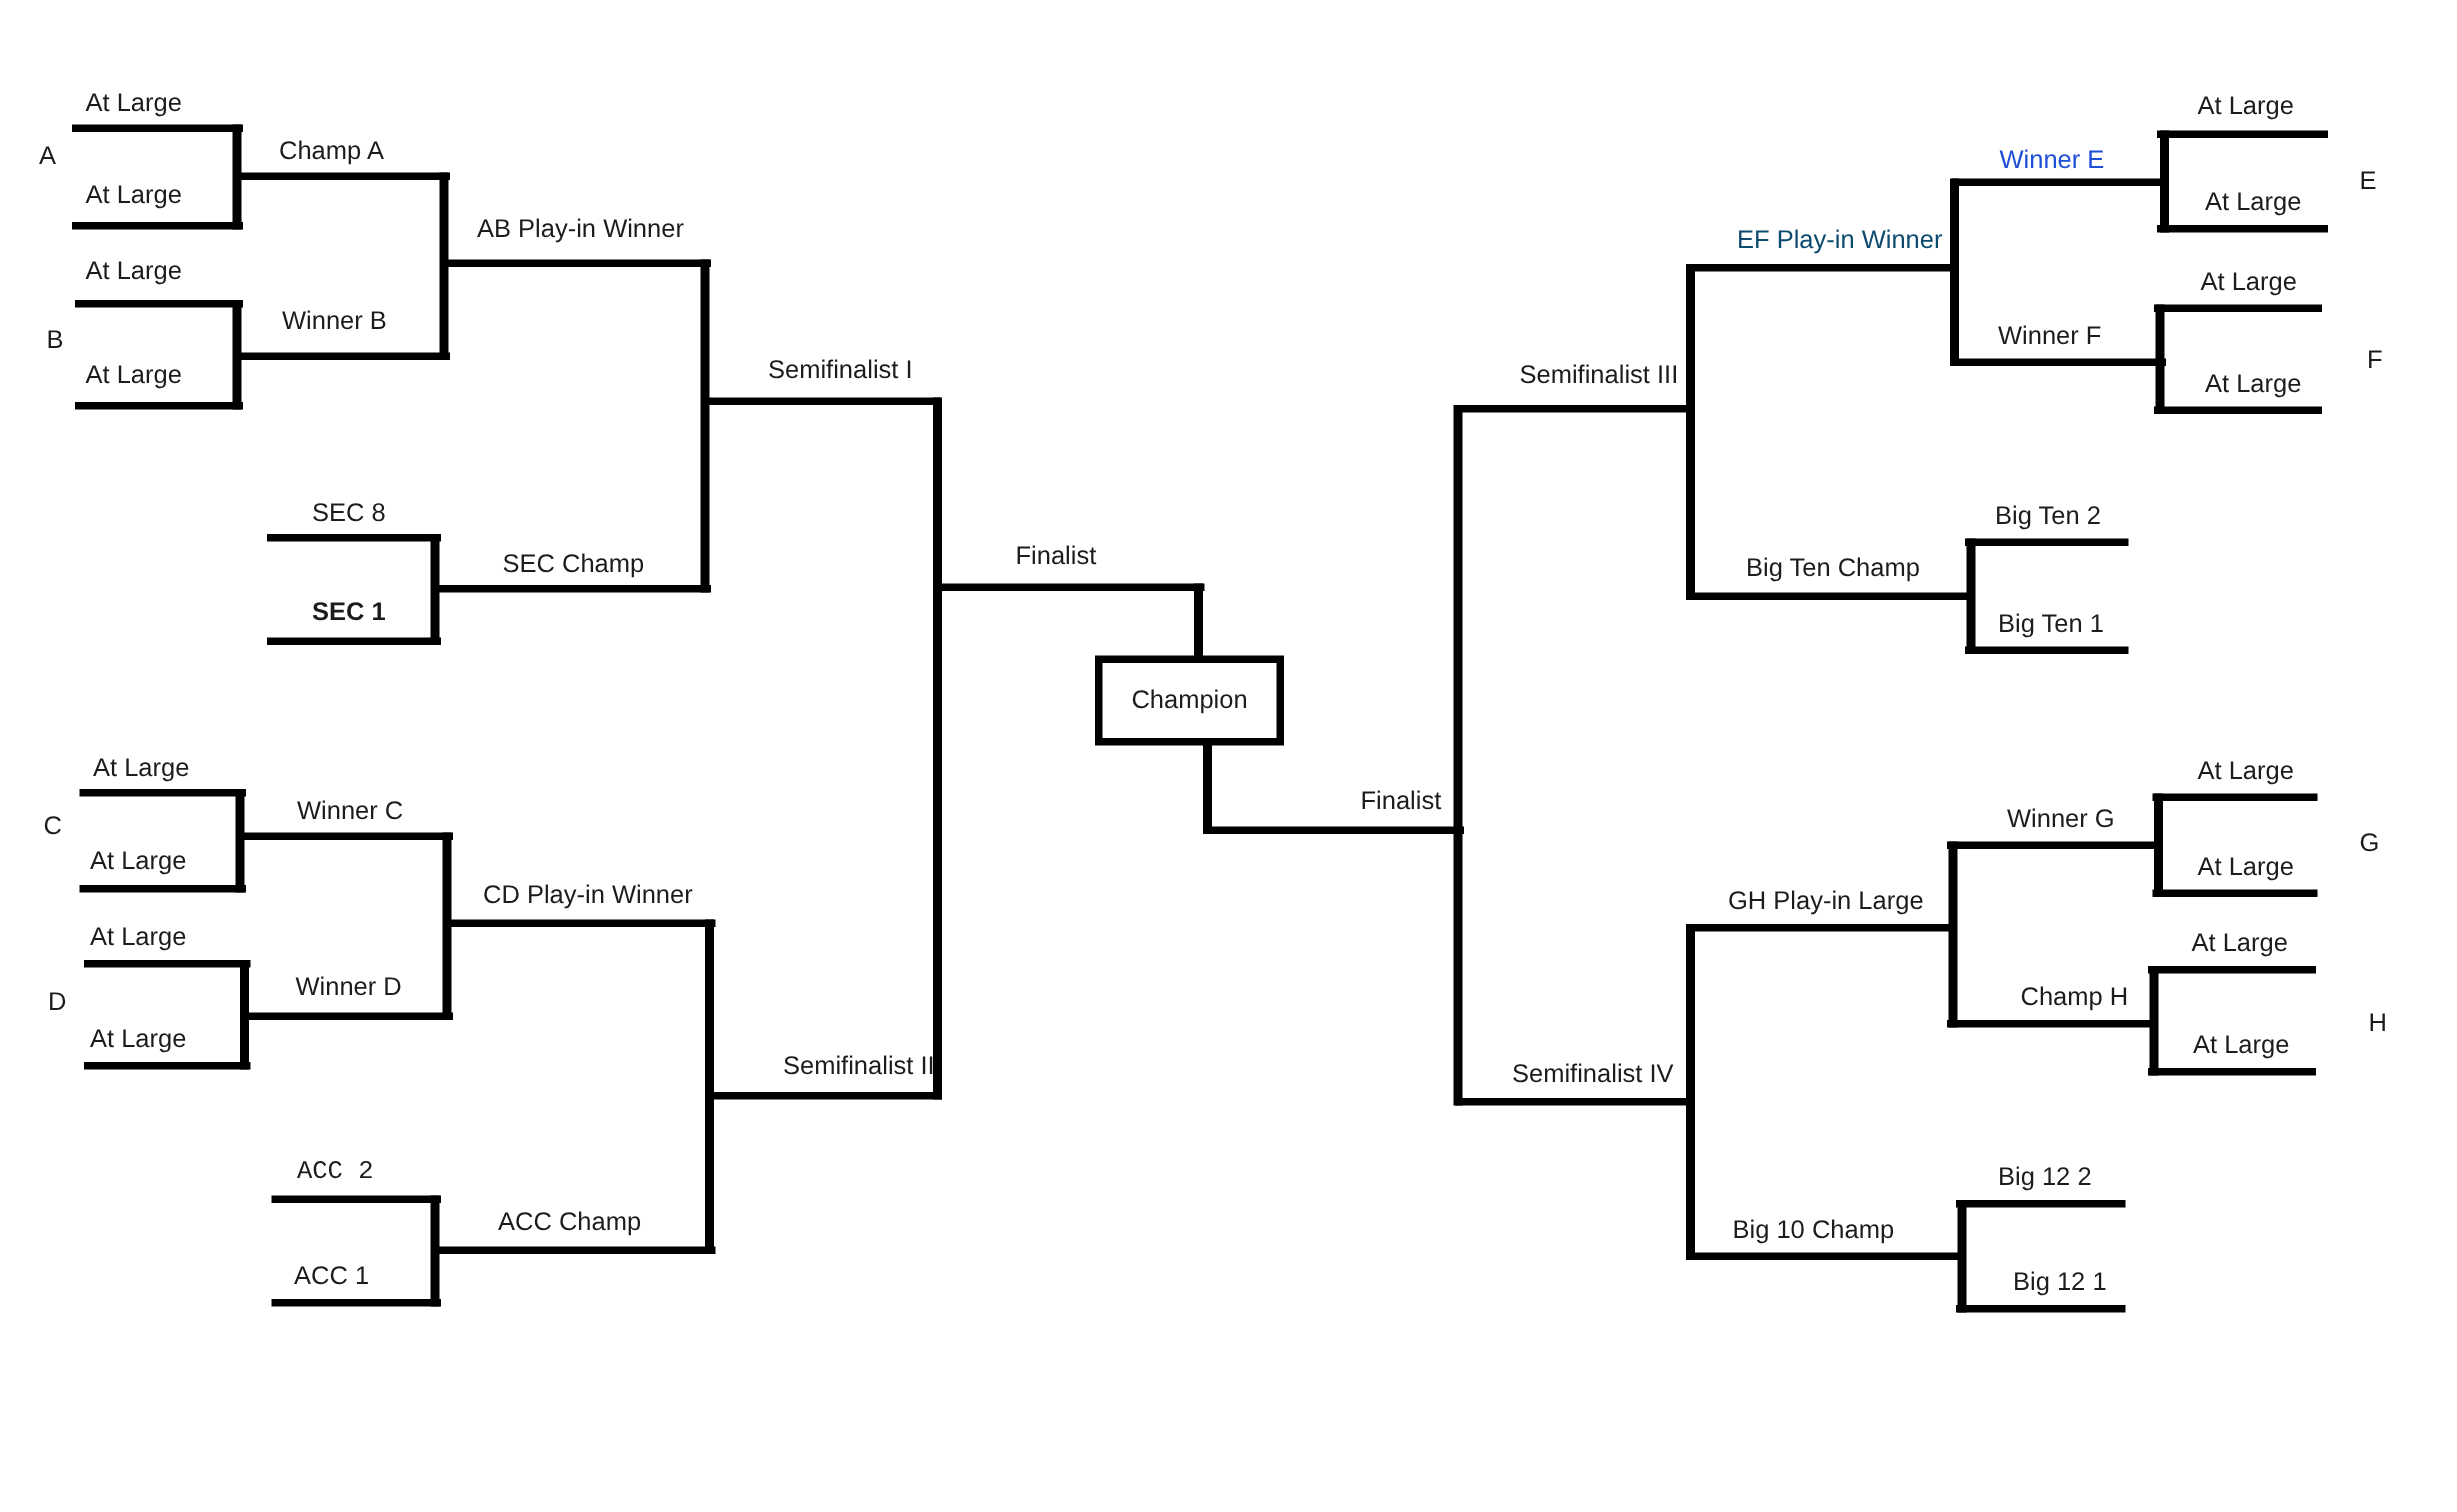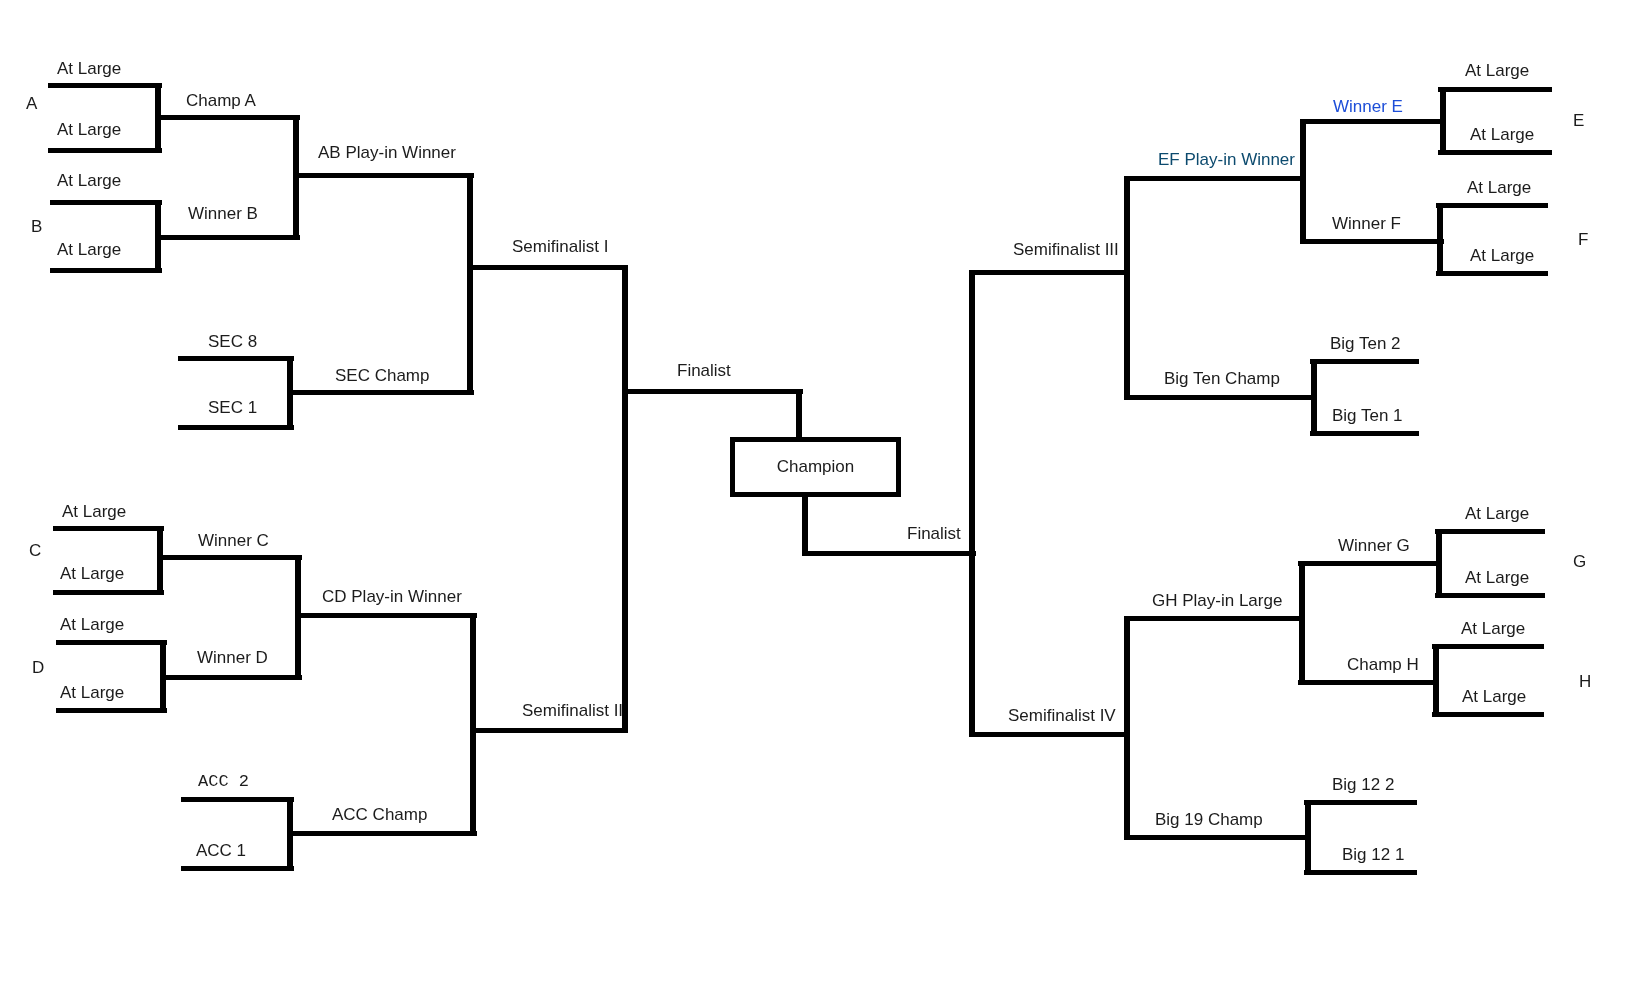--- a/index.html
+++ b/index.html
@@ -47,21 +47,21 @@
   }
   #champion-box span {
     font-size: 17px;
     color: #1c1c1c;
   }
 </style>
 </head>
 <body>
 
 <div id="bracket-canvas">
-  <div id="champion-box" style="left: 730px; top: 437px; width: 171px; height: 60px; border-color: rgb(0, 0, 0);">
+  <div id="champion-box" style="left: 730px; top: 437px; width: 126px; height: 60px; border-color: rgb(0, 0, 0);">
     <span>Champion</span>
   </div>
 <div class="hline" style="left: 48px; top: 83px; width: 114px; background: rgb(0, 0, 0);"></div>
     <div class="hline" style="left: 48px; top: 148px; width: 114px; background: rgb(0, 0, 0);"></div>
     <div class="hline" style="left: 156px; top: 115px; width: 144px; background: rgb(0, 0, 0);"></div>
     <div class="hline" style="left: 50px; top: 200px; width: 112px; background: rgb(0, 0, 0);"></div>
     <div class="hline" style="left: 50px; top: 268px; width: 112px; background: rgb(0, 0, 0);"></div>
     <div class="hline" style="left: 156px; top: 235px; width: 144px; background: rgb(0, 0, 0);"></div>
     <div class="hline" style="left: 294px; top: 173px; width: 180px; background: rgb(0, 0, 0);"></div>
     <div class="hline" style="left: 178px; top: 356px; width: 116px; background: rgb(0, 0, 0);"></div>
@@ -131,21 +131,21 @@
     <div class="blabel" style="left: 26px; top: 94px; color: rgb(28, 28, 28);">A</div>
     <div class="blabel" style="left: 186px; top: 91px; color: rgb(28, 28, 28);">Champ A</div>
     <div class="blabel" style="left: 57px; top: 120px; color: rgb(28, 28, 28);">At Large</div>
     <div class="blabel" style="left: 318px; top: 143px; color: rgb(28, 28, 28);">AB Play-in Winner</div>
     <div class="blabel" style="left: 57px; top: 171px; color: rgb(28, 28, 28);">At Large</div>
     <div class="blabel" style="left: 188px; top: 204px; color: rgb(28, 28, 28);">Winner B</div>
     <div class="blabel" style="left: 31px; top: 217px; color: rgb(28, 28, 28);">B</div>
     <div class="blabel" style="left: 57px; top: 240px; color: rgb(28, 28, 28);">At Large</div>
     <div class="blabel" style="left: 208px; top: 332px; color: rgb(28, 28, 28);">SEC 8</div>
     <div class="blabel" style="left: 335px; top: 366px; color: rgb(28, 28, 28); text-align: center;">SEC Champ</div>
-    <div class="blabel" style="left: 208px; top: 398px; color: rgb(28, 28, 28);">SEC 1</div>
+    <div class="blabel" style="left: 208px; top: 398px; color: rgb(28, 28, 28); font-weight: bold;">SEC 1</div>
     <div class="blabel" style="left: 512px; top: 237px; color: rgb(28, 28, 28);">Semifinalist I</div>
     <div class="blabel" style="left: 677px; top: 361px; color: rgb(28, 28, 28);">Finalist</div>
     <div class="blabel" style="left: 62px; top: 502px; color: rgb(28, 28, 28);">At Large</div>
     <div class="blabel" style="left: 29px; top: 541px; color: rgb(28, 28, 28);">C</div>
     <div class="blabel" style="left: 198px; top: 531px; color: rgb(28, 28, 28);">Winner C</div>
     <div class="blabel" style="left: 60px; top: 564px; color: rgb(28, 28, 28);">At Large</div>
     <div class="blabel" style="left: 322px; top: 587px; color: rgb(28, 28, 28);">CD Play-in Winner</div>
     <div class="blabel" style="left: 60px; top: 615px; color: rgb(28, 28, 28);">At Large</div>
     <div class="blabel" style="left: 197px; top: 648px; color: rgb(28, 28, 28);">Winner D</div>
     <div class="blabel" style="left: 32px; top: 658px; color: rgb(28, 28, 28);">D</div>
@@ -172,15 +172,15 @@
     <div class="blabel" style="left: 1338px; top: 536px; color: rgb(28, 28, 28);">Winner G</div>
     <div class="blabel" style="left: 1573px; top: 552px; color: rgb(28, 28, 28);">G</div>
     <div class="blabel" style="left: 1465px; top: 568px; color: rgb(28, 28, 28);">At Large</div>
     <div class="blabel" style="left: 1152px; top: 591px; color: rgb(28, 28, 28);">GH Play-in Large</div>
     <div class="blabel" style="left: 1461px; top: 619px; color: rgb(28, 28, 28);">At Large</div>
     <div class="blabel" style="left: 1347px; top: 655px; color: rgb(28, 28, 28);">Champ H</div>
     <div class="blabel" style="left: 1579px; top: 672px; color: rgb(28, 28, 28);">H</div>
     <div class="blabel" style="left: 1462px; top: 687px; color: rgb(28, 28, 28);">At Large</div>
     <div class="blabel" style="left: 1008px; top: 706px; color: rgb(28, 28, 28);">Semifinalist IV</div>
     <div class="blabel" style="left: 1332px; top: 775px; color: rgb(28, 28, 28);">Big 12 2</div>
-    <div class="blabel" style="left: 1155px; top: 810px; color: rgb(28, 28, 28);">Big 19 Champ</div>
+    <div class="blabel" style="left: 1155px; top: 810px; color: rgb(28, 28, 28);">Big 10 Champ</div>
     <div class="blabel" style="left: 1342px; top: 845px; color: rgb(28, 28, 28);">Big 12 1</div>
   </div>
 
 </body></html>

